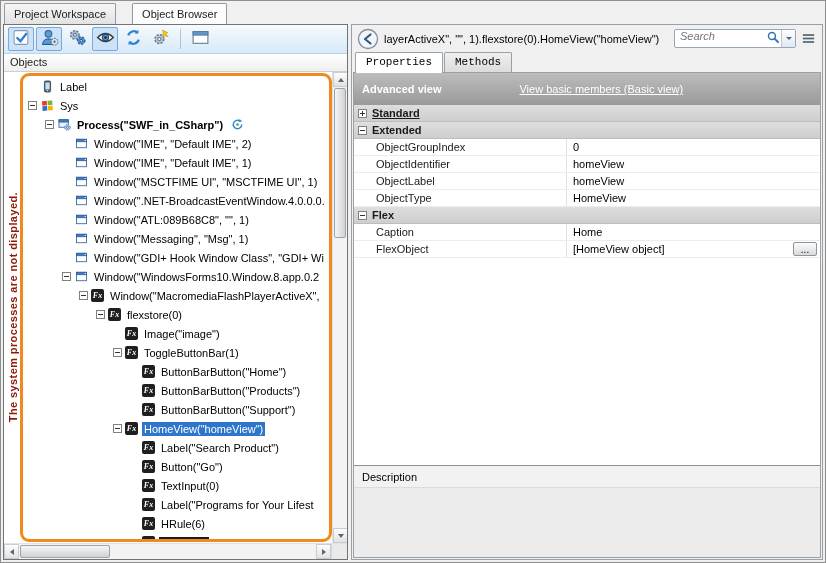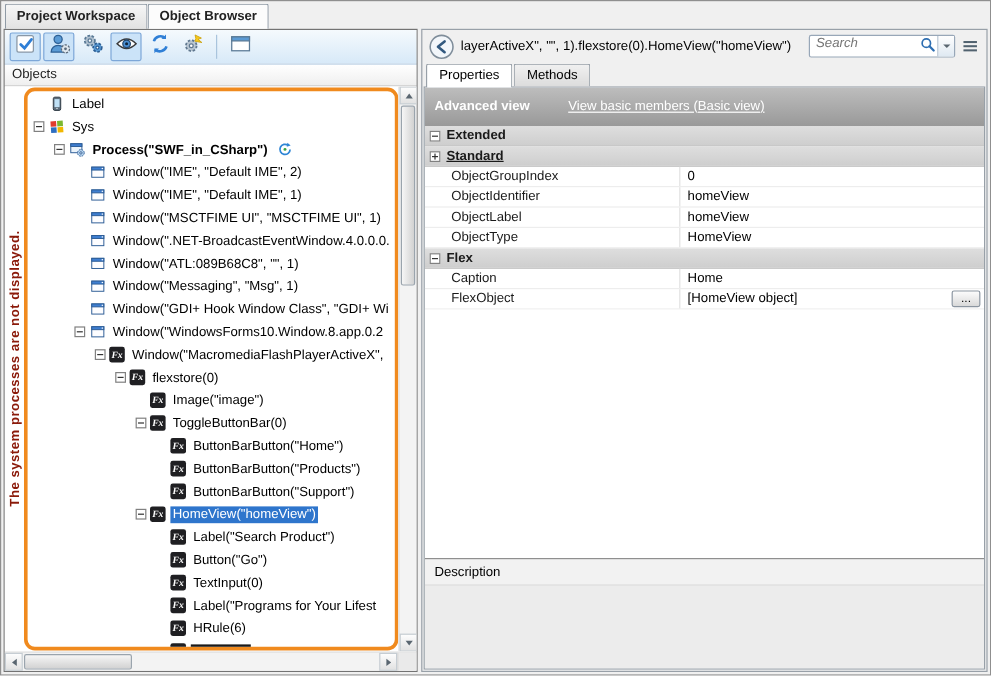--- a/index.html
+++ b/index.html
@@ -4,21 +4,21 @@
 <style>
   * { box-sizing: border-box; margin: 0; padding: 0; }
   body { background:#d4d4d4; font-family:"Liberation Sans", sans-serif; }
   .app { position:relative; width:826px; height:563px; background:#f0f0f0;
          border:1px solid #8f8f8f; overflow:hidden; }
 
   
   .top-tabs { position:absolute; top:2px; left:3px; height:21px; display:flex; z-index:5; }
   .tab { font-size:11px; padding:4px 9px; background:linear-gradient(#f6f6f6,#e2e2e2);
          border:1px solid #8f9aa5; border-bottom:none; border-radius:2px 2px 0 0;
-         margin-right:0; color:#222; cursor:default;font-weight:bold; }
+         margin-right:16px; color:#222; cursor:default; }
   .tab.active { background:#fcfcfc; padding-bottom:5px; }
 
   
   .left-panel { position:absolute; top:23px; left:2px; width:345px; bottom:2px;
                 border:1px solid #737373; background:#f0f0f0; display:flex; flex-direction:column; }
   .toolbar { height:29px; flex:none; background:linear-gradient(#f5fafd,#d7e9f8);
              border-bottom:1px solid #bcd2e6; display:flex; align-items:center; padding:0 4px; gap:2px; }
   .tb-btn { width:26px; height:24px; display:flex; align-items:center; justify-content:center;
             border:1px solid transparent; border-radius:2px; }
   .tb-btn.active { background:#cbe3f8; border-color:#7da7d8; }
@@ -89,32 +89,32 @@
                  border:1px solid #98a7b8; border-radius:2px; background:#fff; }
   .search { border:0; outline:0; flex:1; min-width:0; font:italic 11px "Liberation Sans", sans-serif;
             color:#555; padding-left:5px; background:transparent; }
   .mag { flex:none; width:14px; height:14px; margin-right:1px; }
   .mag svg { width:14px; height:14px; }
   .search-drop { flex:none; width:14px; align-self:stretch; border-left:1px solid #b9c6d4;
                  background:linear-gradient(#fefefe,#dfe9f2); display:flex; align-items:center; justify-content:center; }
   .panel-menu { width:16px; height:16px; flex:none; }
   .panel-menu svg { width:15px; height:15px; }
 
-  .rp-tab-row { height:20px; flex:none; display:flex; align-items:flex-end; padding-left:3px;
-                position:relative; z-index:2; }
+  .rp-tab-row { height:20px; flex:none; display:flex; padding-left:3px;
+                position:relative; z-index:2;font-family:Liberation Mono, monospace; }
   .rp-tab { font-size:11px; padding:3px 10px; background:linear-gradient(#f0f0f0,#dcdcdc);
             border:1px solid #98a0a8; border-bottom:none; border-radius:2px 2px 0 0; margin-right:1px; }
   .rp-tab.active { background:#fff; margin-bottom:-1px; padding-bottom:4px; }
 
   .rp-content { flex:1; margin:0 1px 1px; border:1px solid #98a0a8; background:#fff;
                 display:flex; flex-direction:column; overflow:hidden; position:relative; z-index:1; }
   .adv-header { height:20px; flex:none; background:linear-gradient(#bdbdbd,#999999); color:#fff;
                 font-size:11px; display:flex; align-items:center; gap:32px; padding:16px 8px; }
   .adv-title { font-weight:bold; }
-  .adv-link { text-decoration:underline; cursor:pointer; }
+  .adv-link { text-decoration:underline; cursor:pointer;margin-left:46px; }
 
   .pg-group { height:17px; background:linear-gradient(#dedede,#cecece); border-bottom:1px solid #bdbdbd;
               display:flex; align-items:center; padding-left:4px; font-size:11px; font-weight:bold; color:#1a1a1a; }
   .pg-row { height:17px; display:flex; border-bottom:1px solid #ededed; font-size:11px; align-items:stretch; }
   .pg-name { width:213px; flex:none; padding-left:22px; border-right:1px solid #e2e2e2;
              display:flex; align-items:center; color:#1a1a1a; }
   .pg-value { flex:1; padding-left:6px; display:flex; align-items:center; color:#000; }
   .ellipsis-btn { margin-left:auto; margin-right:3px; width:24px; height:14px; border:1px solid #8b95a0;
                   border-radius:2px; background:linear-gradient(#fcfcfc,#d9d9d9); font-size:10px;
                   line-height:9px; padding:0; cursor:pointer; }
@@ -337,21 +337,21 @@
               <span class="tree-label">flexstore(0)</span>
             </div>
             <div class="tree-row" style="padding-left: 88px;">
               <span class="exp-spacer"></span>
               <span class="tree-icon fx-badge">Fx</span>
               <span class="tree-label">Image("image")</span>
             </div>
             <div class="tree-row" style="padding-left: 88px;">
               <span class="exp minus"></span>
               <span class="tree-icon fx-badge">Fx</span>
-              <span class="tree-label">ToggleButtonBar(0)</span>
+              <span class="tree-label">ToggleButtonBar(1)</span>
             </div>
             <div class="tree-row" style="padding-left: 105px;">
               <span class="exp-spacer"></span>
               <span class="tree-icon fx-badge">Fx</span>
               <span class="tree-label">ButtonBarButton("Home")</span>
             </div>
             <div class="tree-row" style="padding-left: 105px;">
               <span class="exp-spacer"></span>
               <span class="tree-icon fx-badge">Fx</span>
               <span class="tree-label">ButtonBarButton("Products")</span>
@@ -455,26 +455,26 @@
       <div class="rp-tab">Methods</div>
     </div>
 
     <div class="rp-content">
       <div class="adv-header">
         <span class="adv-title">Advanced view</span>
         <span class="adv-link">View basic members (Basic view)</span>
       </div>
       <div class="prop-grid">
           <div class="pg-group">
+            <span class="exp plus" style="margin-right: 5px;"></span>
+            <span style="text-decoration: underline;">Standard</span>
+          </div>
+          <div class="pg-group">
             <span class="exp minus" style="margin-right: 5px;"></span>
             <span>Extended</span>
-          </div>
-          <div class="pg-group">
-            <span class="exp plus" style="margin-right: 5px;"></span>
-            <span style="text-decoration: underline;">Standard</span>
           </div>
           <div class="pg-row">
             <div class="pg-name">ObjectGroupIndex</div>
             <div class="pg-value">
               <span>0</span>
             </div>
           </div>
           <div class="pg-row">
             <div class="pg-name">ObjectIdentifier</div>
             <div class="pg-value">

